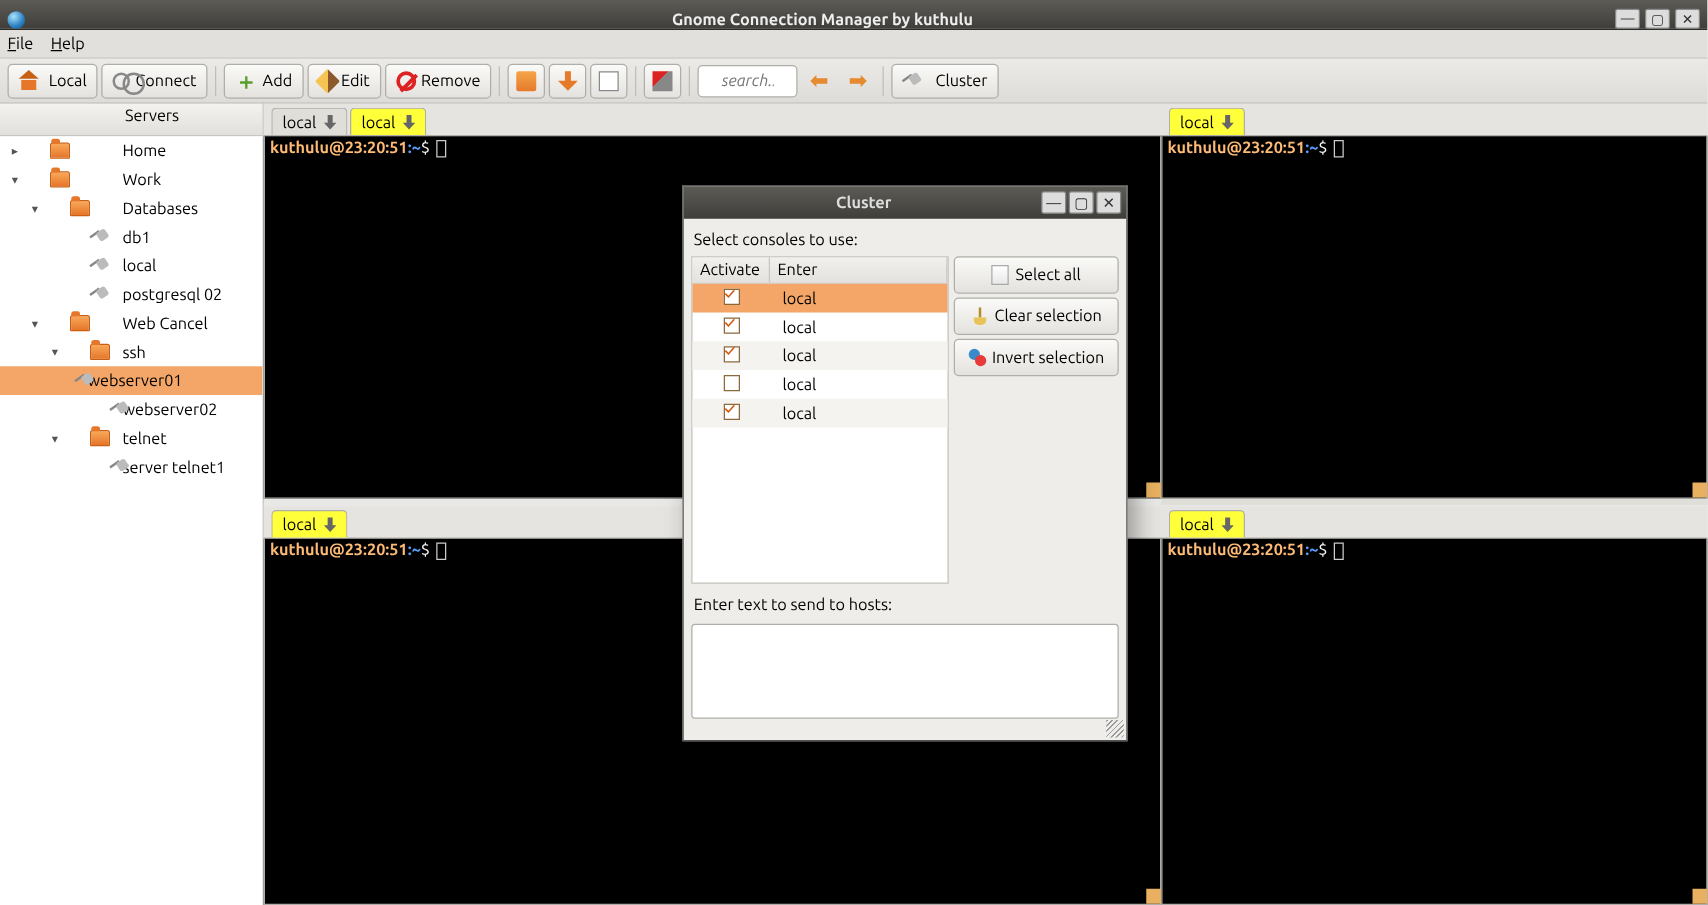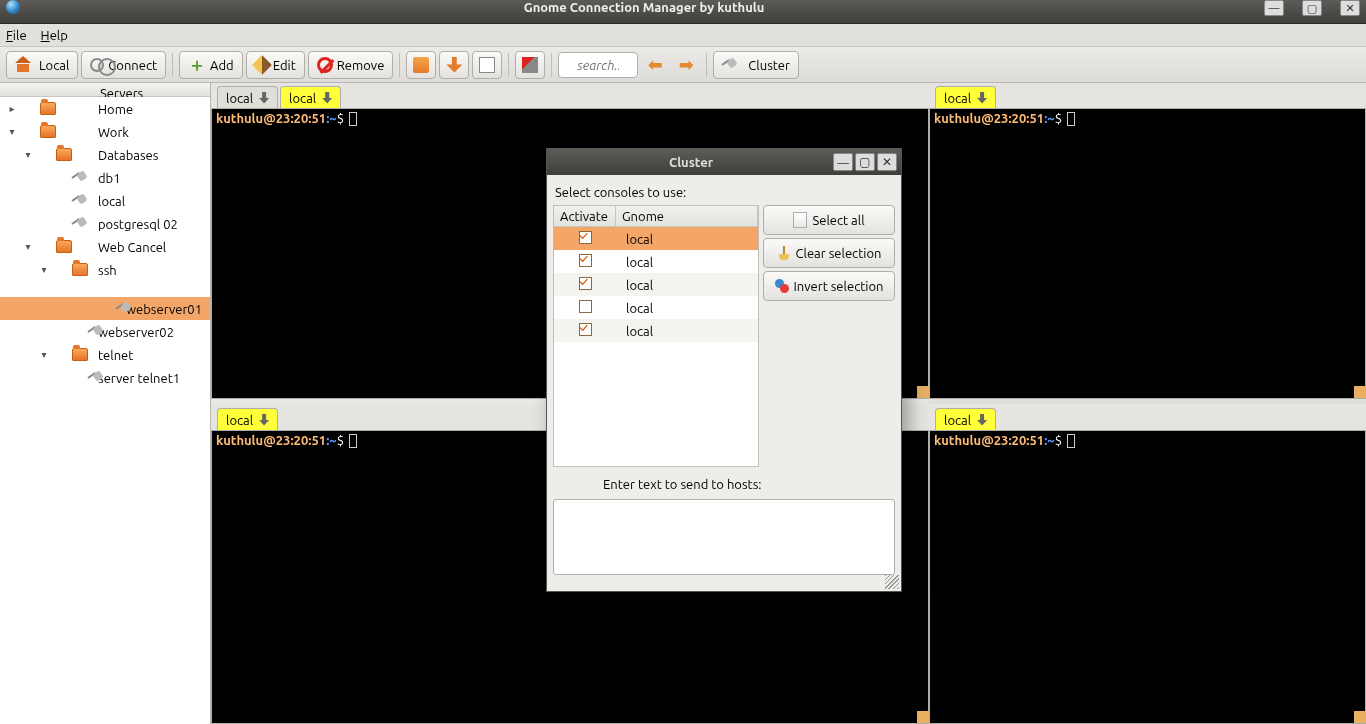--- a/index.html
+++ b/index.html
@@ -1,36 +1,36 @@
 <!DOCTYPE html>
 <html><head>
 <meta charset="utf-8">
 <style>
 *{box-sizing:border-box;margin:0;padding:0;font-family:"Ubuntu","DejaVu Sans",sans-serif;font-size:13px;}
 body{background:#e8e8e6;width:1366px;height:724px;overflow:hidden;position:relative;}
 
-.titlebar{height:24px;background:linear-gradient(#5c5b56,#3f3e3a);color:#fff;display:flex;align-items:flex-start;padding:0 6px;border-bottom:1px solid #2a2a28;gap:14px;}
+.titlebar{height:24px;background:linear-gradient(#5c5b56,#3f3e3a);color:#fff;display:flex;align-items:flex-end;padding:0 6px;border-bottom:1px solid #2a2a28;}
 .titlebar .globe{width:14px;height:14px;border-radius:50%;background:radial-gradient(circle at 35% 30%,#a7e3ff,#2a7ebf 60%,#155a8a);margin-right:8px;display:inline-block;}
 .titlebar .title{flex:1;text-align:center;font-weight:bold;color:#eee;}
 .titlebar .winbtn{width:20px;height:16px;margin-left:4px;background:#ddd;border:1px solid #888;border-radius:2px;display:flex;align-items:center;justify-content:center;font-size:11px;color:#333;cursor:pointer;}
 
 .menubar{height:23px;background:#e2e0dc;border-bottom:1px solid #c8c6c2;display:flex;align-items:center;padding:0 6px;gap:14px;}
 .menubar span{cursor:pointer;}
 .menubar span u{text-decoration:underline;}
 
 .toolbar{height:36px;background:linear-gradient(#eceae6,#dedcd8);border-bottom:1px solid #b8b6b2;display:flex;align-items:center;padding:0 6px;gap:3px;}
 .tbtn{height:28px;padding:0 8px;background:linear-gradient(#fafaf8,#e4e2de);border:1px solid #b0aea8;border-radius:4px;display:flex;align-items:center;gap:4px;cursor:pointer;font-size:13px;}
 .tsep{width:1px;height:24px;background:#c0beb8;margin:0 3px;}
 .ticonbtn{width:30px;height:28px;background:linear-gradient(#fafaf8,#e4e2de);border:1px solid #b0aea8;border-radius:4px;display:flex;align-items:center;justify-content:center;cursor:pointer;}
 .searchbox{height:26px;width:80px;border:1px solid #b0aea8;border-radius:4px;padding:0 18px;background:#fff;color:#737373;font-style:italic;}
 .arrowbtn{width:28px;height:28px;display:flex;align-items:center;justify-content:center;cursor:pointer;color:#e58a2e;font-size:18px;font-weight:bold;}
 
 .main{position:absolute;top:83px;left:0;right:0;bottom:0;display:flex;}
 .sidebar{width:211px;background:#e6e4e0;border-right:1px solid #b8b6b2;display:flex;flex-direction:column;}
-.sidehead{background:linear-gradient(#f4f2ee,#e2e0dc);border-bottom:1px solid #c8c6c2;padding:3px 6px 3px 100px;font-weight:normal;height:14px;}
+.sidehead{background:linear-gradient(#f4f2ee,#e2e0dc);border-bottom:1px solid #c8c6c2;padding:3px 6px 3px 100px;font-weight:normal;height:26px;}
 .tree{flex:1;overflow:auto;background:#fff;}
 .tree-row{display:flex;align-items:center;height:23px;padding-right:6px;cursor:pointer;}
 .tree-row.sel{background:#f3a668;}
 .exp{width:18px;text-align:center;color:#555;font-size:10px;}
 
 .folder-icon{width:16px;height:13px;background:linear-gradient(#f9a85a,#e5762a);border-radius:2px 2px 1px 1px;position:relative;display:inline-block;margin-right:6px;border:1px solid #c85f12;}
 .folder-icon::before{content:"";position:absolute;top:-4px;left:0;width:7px;height:4px;background:#e5762a;border-radius:2px 2px 0 0;}
 .plug-icon{width:16px;height:16px;display:inline-block;margin-right:6px;position:relative;}
 .plug-icon::before{content:"";position:absolute;left:0;top:7px;width:9px;height:2px;background:#888;transform:rotate(-35deg);transform-origin:left center;}
 .plug-icon::after{content:"";position:absolute;left:6px;top:2px;width:8px;height:8px;background:#bbb;border-radius:2px;transform:rotate(-35deg);}
@@ -211,21 +211,21 @@
           </span>
           <span>Web Cancel</span>
         </div>
         <div class="tree-row" style="padding-left: 36px;">
           <span class="exp" style="width: 16px;">▾</span>
           <span style="width: 46px; display: flex; justify-content: flex-start; padding-left: 20px;">
             <span class="folder-icon"></span>
           </span>
           <span>ssh</span>
         </div>
-        <div class="tree-row sel" style="padding-left: 80px; margin-top: 16px;">
+        <div class="tree-row sel" style="padding-left: 24px;">
           <span class="exp" style="width: 16px;"></span>
           <span style="width: 30px; display: flex; justify-content: flex-start; padding-left: 20px;">
             <span class="plug-icon"></span>
           </span>
           <span>webserver01</span>
         </div>
         <div class="tree-row" style="padding-left: 52px;">
           <span class="exp" style="width: 16px;"></span>
           <span style="width: 30px; display: flex; justify-content: flex-start; padding-left: 20px;">
             <span class="plug-icon"></span>
@@ -301,21 +301,21 @@
     <div class="wb">—</div>
     <div class="wb">▢</div>
     <div class="wb">✕</div>
   </div>
   <div class="dlg-body">
     <div class="dlg-label">Select consoles to use:</div>
     <div class="dlg-row">
       <div class="hostlist">
         <div class="hl-head">
           <div class="hl-col-a">Activate</div>
-          <div style="flex:1;">Gnome</div>
+          <div style="flex:1;">Enter</div>
         </div>
         <div id="hostrows">
             <div class="hl-row sel">
               <div class="hl-cell-a"><span class="chk on"></span></div>
               <div class="hl-cell-h">local</div>
             </div>
             <div class="hl-row">
               <div class="hl-cell-a"><span class="chk on"></span></div>
               <div class="hl-cell-h">local</div>
             </div>
@@ -341,17 +341,17 @@
         <div class="dlg-btn">
             <span class="ico-broom"></span>
             <span>Clear selection</span>
           </div>
         <div class="dlg-btn">
             <span class="ico-invert"></span>
             <span>Invert selection</span>
           </div>
       </div>
     </div>
-    <div class="dlg-label" style="margin-top:6px;margin-left:48px;">Enter text to send to hosts:</div>
+    <div class="dlg-label" style="margin-top:6px;">Enter text to send to hosts:</div>
     <textarea class="dlg-textarea" style=""></textarea>
   </div>
   <div class="resize-grip"></div>
 </div>
 
 </body></html>

